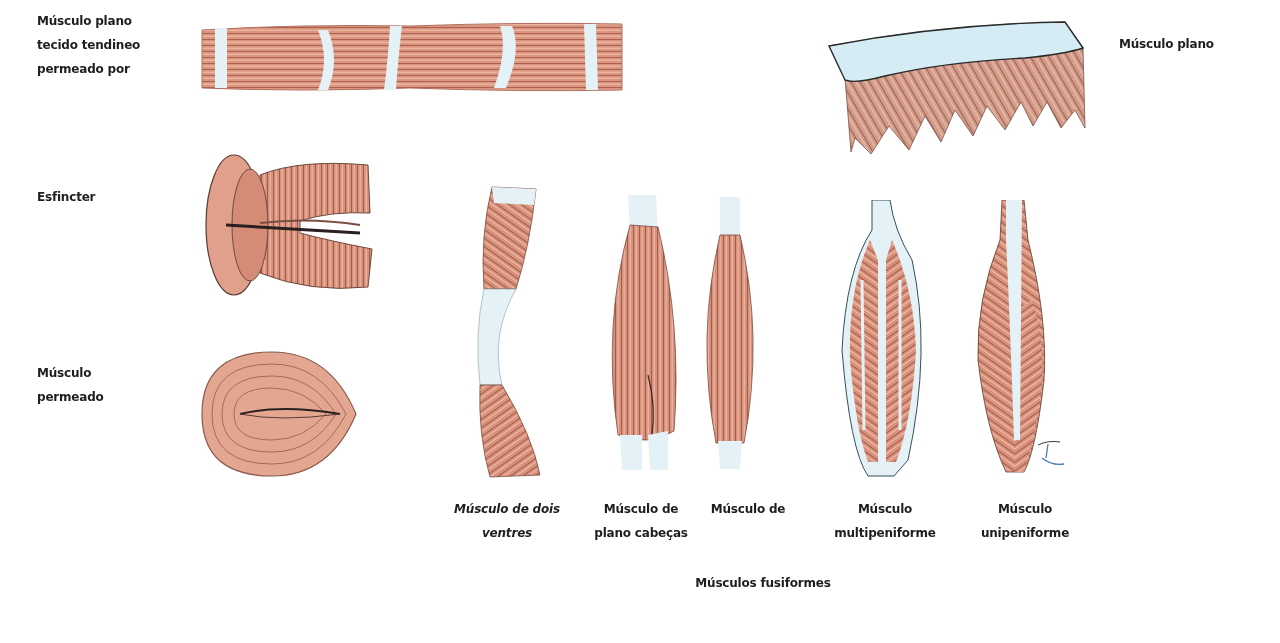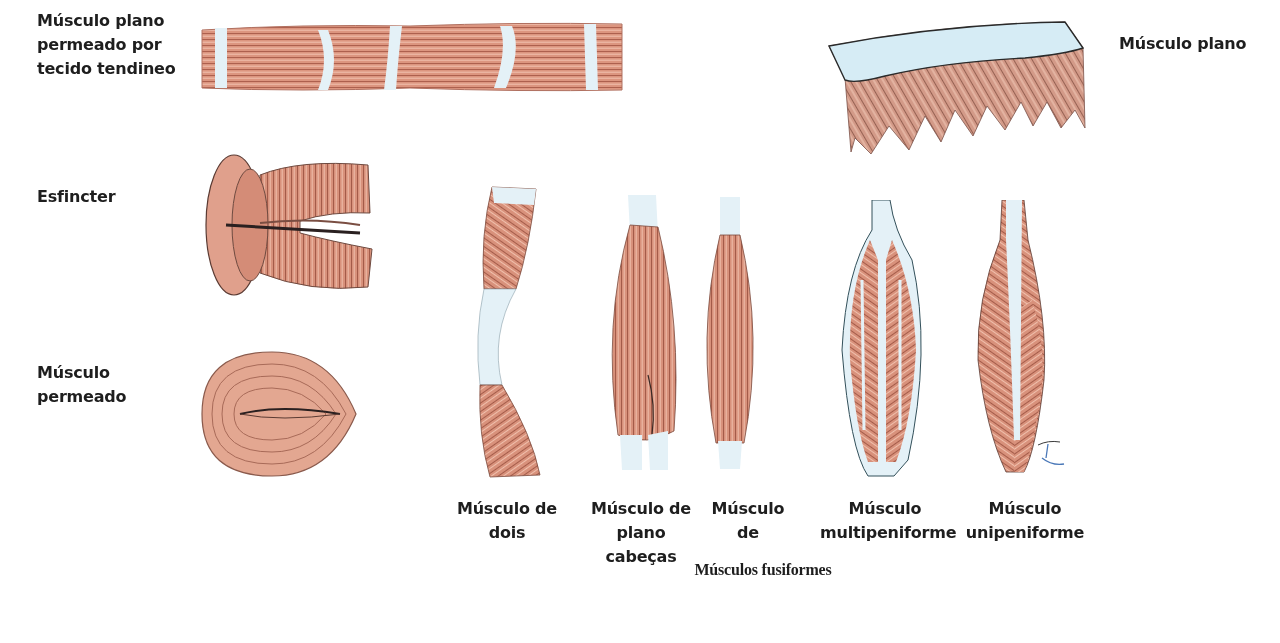--- a/index.html
+++ b/index.html
@@ -1,46 +1,47 @@
 <!DOCTYPE html>
 <html><head>
 <meta charset="utf-8">
 <style>
   html, body { margin:0; padding:0; background:#ffffff; }
   body { width:1280px; height:643px; position:relative; overflow:hidden;
          font-family:"DejaVu Sans", sans-serif; color:#1e1e1e; }
-  .label { position:absolute; font-size:16px; font-weight:bold; line-height:24px; letter-spacing:-0.2px; }
+  .label { position:absolute; font-size:12px; font-weight:bold; line-height:24px; letter-spacing:-0.2px; }
   .label.center { text-align:center; }
   .fig { position:absolute; }
   svg { display:block; }
 </style>
 </head>
 <body>
 
 <div class="label" style="left:37px;top:9px;">
   <div>Músculo plano</div>
+  <div>tecido tendineo</div>
   <div>permeado por</div>
-  <div>tecido tendineo</div>
 </div>
 
 <div class="label" style="left:1119px;top:32px;">
   <div>Músculo plano</div>
 </div>
 
 <div class="label" style="left:37px;top:185px;">
   <div>Esfincter</div>
 </div>
 
 <div class="label" style="left:37px;top:361px;">
   <div>Músculo</div>
   <div>permeado</div>
 </div>
 
-<div class="label center" style="left:438px;top:497px;width:138px;">
+<div class="label center" style="left:438px;top:497px;width:138px;font-style:italic;">
   <div>Músculo de dois</div>
+  <div>ventres</div>
 </div>
 
 <div class="label center" style="left:588px;top:497px;width:106px;">
   <div>Músculo de</div>
   <div>plano cabeças</div>
 </div>
 
 <div class="label center" style="left:700px;top:497px;width:96px;">
   <div>Músculo de</div>
 </div>
@@ -48,21 +49,21 @@
 <div class="label center" style="left:820px;top:497px;width:130px;">
   <div>Músculo</div>
   <div>multipeniforme</div>
 </div>
 
 <div class="label center" style="left:965px;top:497px;width:120px;">
   <div>Músculo</div>
   <div>unipeniforme</div>
 </div>
 
-<div class="label center" style="left:660px;top:558px;width:206px;font-family:Liberation Serif, serif;">
+<div class="label center" style="left:660px;top:571px;width:206px;">
   <div>Músculos fusiformes</div>
 </div>
 
 <svg width="0" height="0" style="position:absolute">
   <defs>
     <pattern id="hfib" width="20" height="6" patternUnits="userSpaceOnUse">
       <rect width="20" height="6" fill="#dc957f"></rect>
       <line x1="0" y1="1.5" x2="20" y2="1.5" stroke="#a85a48" stroke-width="0.9"></line>
       <line x1="0" y1="4.2" x2="20" y2="4.2" stroke="#f2c2b0" stroke-width="1"></line>
     </pattern>

